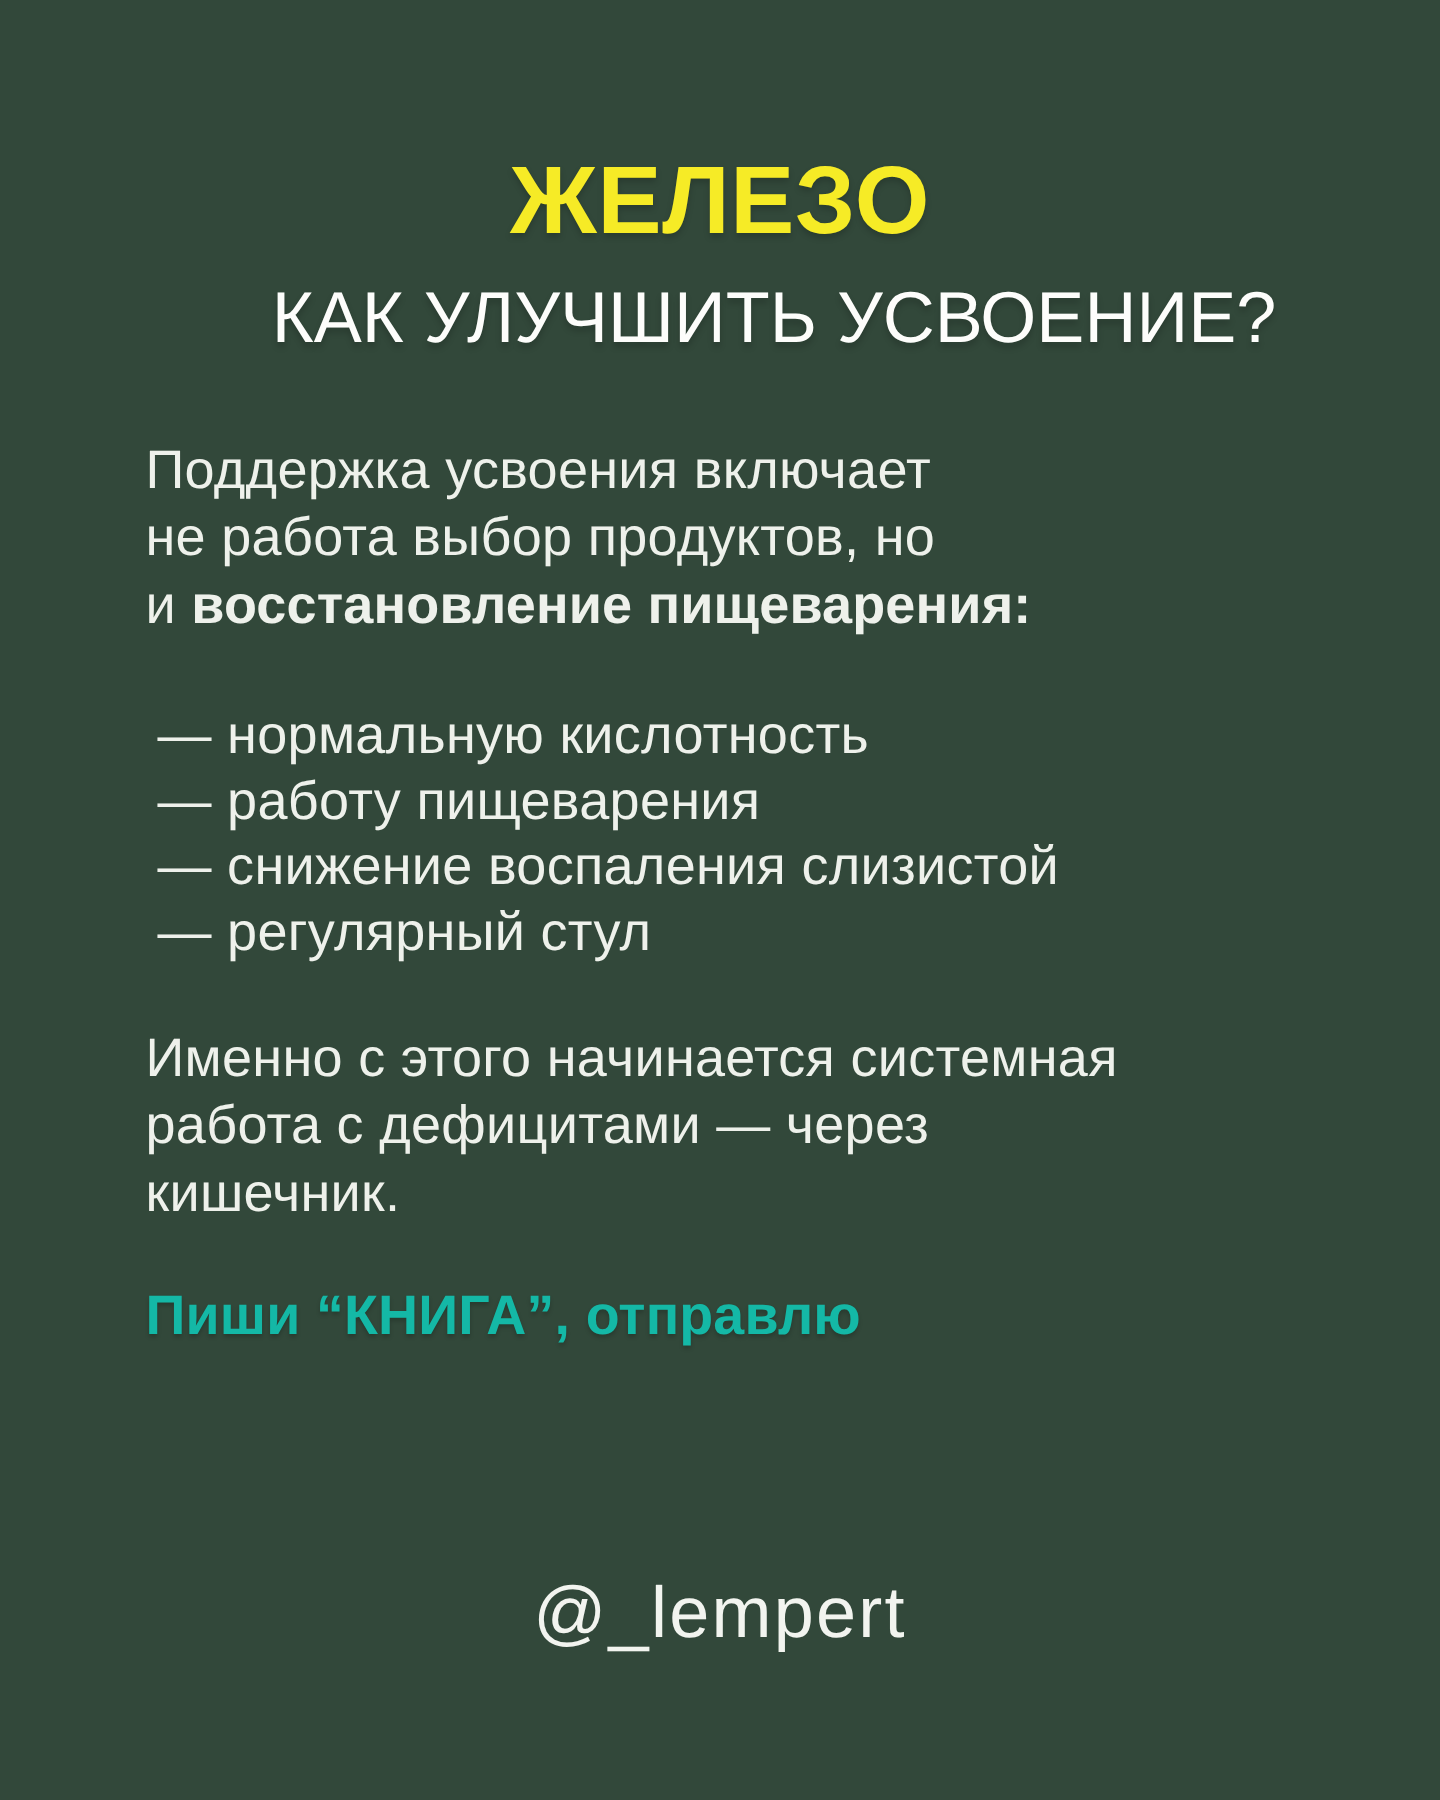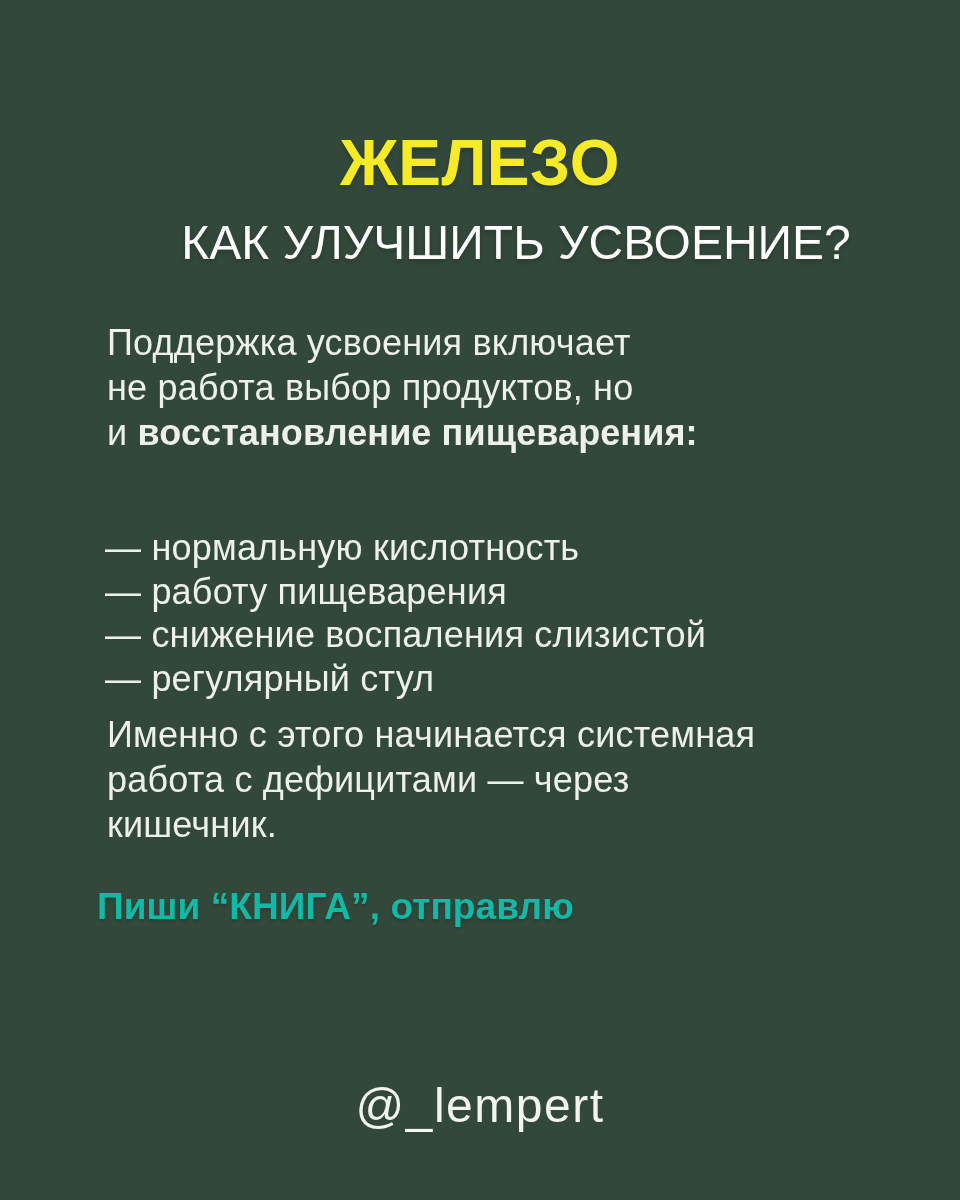--- a/index.html
+++ b/index.html
@@ -8,21 +8,21 @@
   }
   .card {
     position: relative;
     width: 960px;
     height: 1200px;
     background: #32483A;
     overflow: hidden;
     font-family: "Liberation Sans", sans-serif;
     -webkit-font-smoothing: antialiased;
   }
-  .abs { position: absolute; left: 0; width: 100%; margin-top: 30px; }
+  .abs { position: absolute; left: 0; width: 100%; }
 
   
   .title {
     top: 96px;
     text-align: center;
     font-size: 64px;
     line-height: 74px;
     font-weight: 700;
     letter-spacing: 0.5px;
     color: #F6EB26;
@@ -35,34 +35,34 @@
     line-height: 62px;
     font-weight: 400;
     letter-spacing: 0px;
     color: #FDFDFB;
     text-shadow: 0 3px 4px rgba(0,0,0,0.18);
     padding-left: 36px;
   }
 
   
   .bodytext {
-    left: 107px;
+    left: 97px;
     width: 790px;
     color: #EEF1EB;
     font-size: 36px;
     line-height: 45px;
     font-weight: 300;
     letter-spacing: 0.2px;
   }
   .bodytext b, .cta {
     font-weight: 700;
     letter-spacing: 0.1px;
   }
   .intro { top: 290px; }
-  .list  { top: 496px; left: 105px; line-height: 43.5px; }
+  .list  { top: 468px; left: 105px; line-height: 43.5px; }
   .outro { top: 682px; }
   .cta {
     top: 854px;
     left: 97px;
     width: 790px;
     color: #14b8a6;
     font-size: 37px;
     line-height: 45px;
     text-shadow: 0 2px 3px rgba(0,0,0,0.20);
   }

